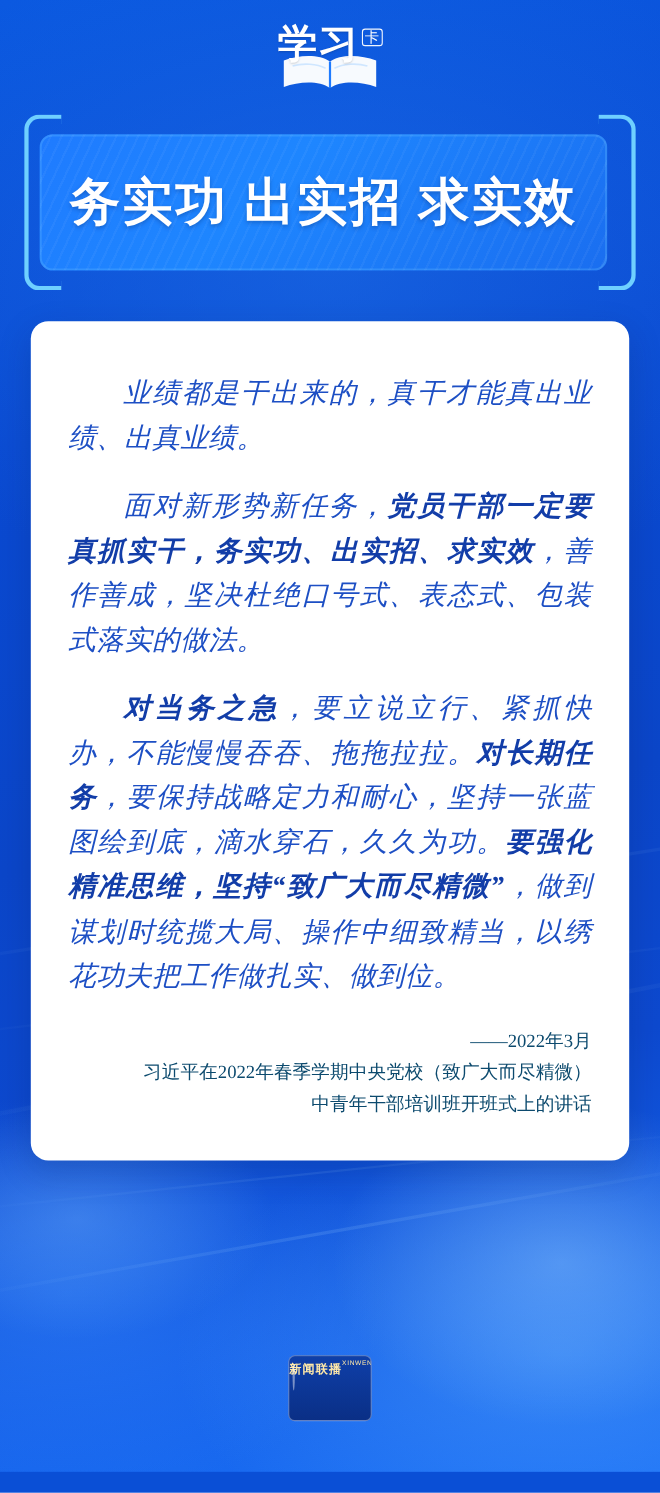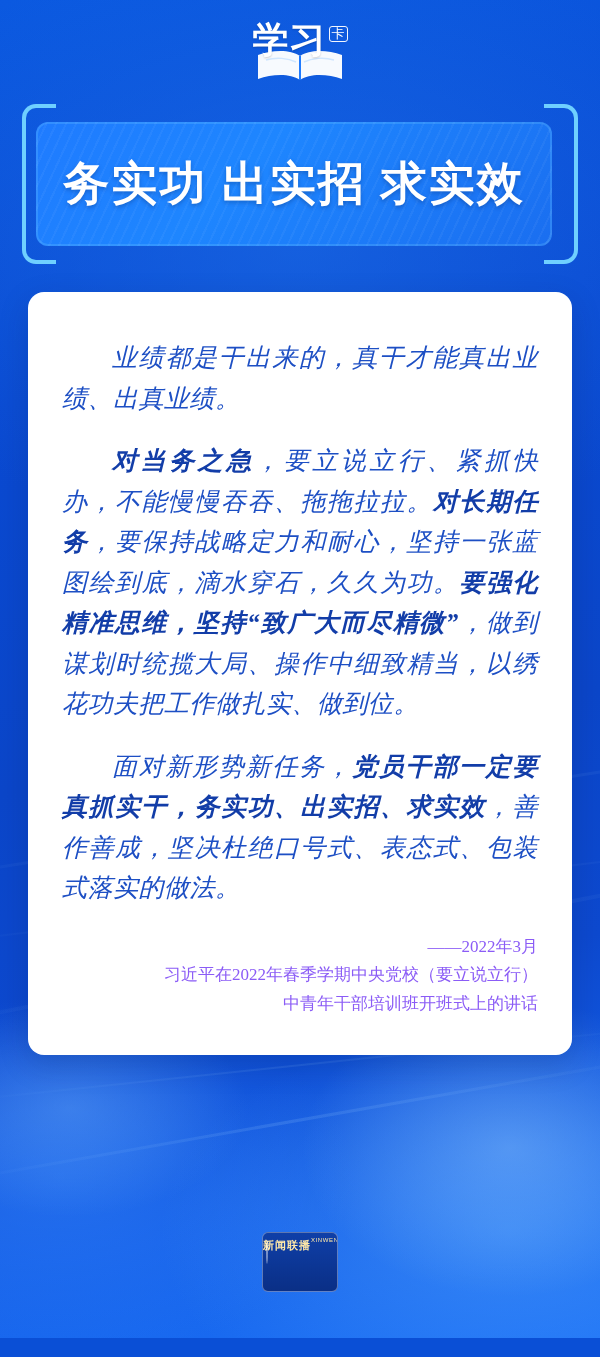--- a/index.html
+++ b/index.html
@@ -187,21 +187,21 @@
   }
   .para:last-of-type { margin-bottom: 24px; }
   .para b {
     color: #123da8;
     font-weight: 700;
   }
 
   .attrib {
     margin-top: 13px;
     font-family: "Liberation Serif", serif;
-    color: #8b5cf6;
+    color: #0c4a6e;
     font-size: 17px;
     line-height: 1.7;
     text-align: right;
   }
   .attrib div { white-space: nowrap; }
 
   
   .footer {
     position: absolute;
     left: 0;
@@ -294,30 +294,30 @@
     </div>
   </div>
 
   <div class="card">
 
     <p class="para">
       <span>业绩都是干出来的，真干才能真出业绩、出真业绩。</span>
     </p>
 
     <p class="para">
+      <span>面对新形势新任务，</span><b>党员干部一定要真抓实干，务实功、出实招、求实效</b><span>，善作善成，坚决杜绝口号式、表态式、包装式落实的做法。</span>
+    </p>
+
+    <p class="para">
       <b>对当务之急</b><span>，要立说立行、紧抓快办，不能慢慢吞吞、拖拖拉拉。</span><b>对长期任务</b><span>，要保持战略定力和耐心，坚持一张蓝图绘到底，滴水穿石，久久为功。</span><b>要强化精准思维，坚持“致广大而尽精微”</b><span>，做到谋划时统揽大局、操作中细致精当，以绣花功夫把工作做扎实、做到位。</span>
     </p>
 
-    <p class="para">
-      <span>面对新形势新任务，</span><b>党员干部一定要真抓实干，务实功、出实招、求实效</b><span>，善作善成，坚决杜绝口号式、表态式、包装式落实的做法。</span>
-    </p>
-
     <div class="attrib">
       <div>——2022年3月</div>
-      <div>习近平在2022年春季学期中央党校（要立说立行）</div>
+      <div>习近平在2022年春季学期中央党校（致广大而尽精微）</div>
       <div>中青年干部培训班开班式上的讲话</div>
     </div>
 
   </div>
 
   <div class="footer">
     <div class="footer-badge">
       <div class="globe"></div>
       <div class="footer-cn">新闻联播</div>
       <div class="footer-en">XINWEN·LIANBO</div>

